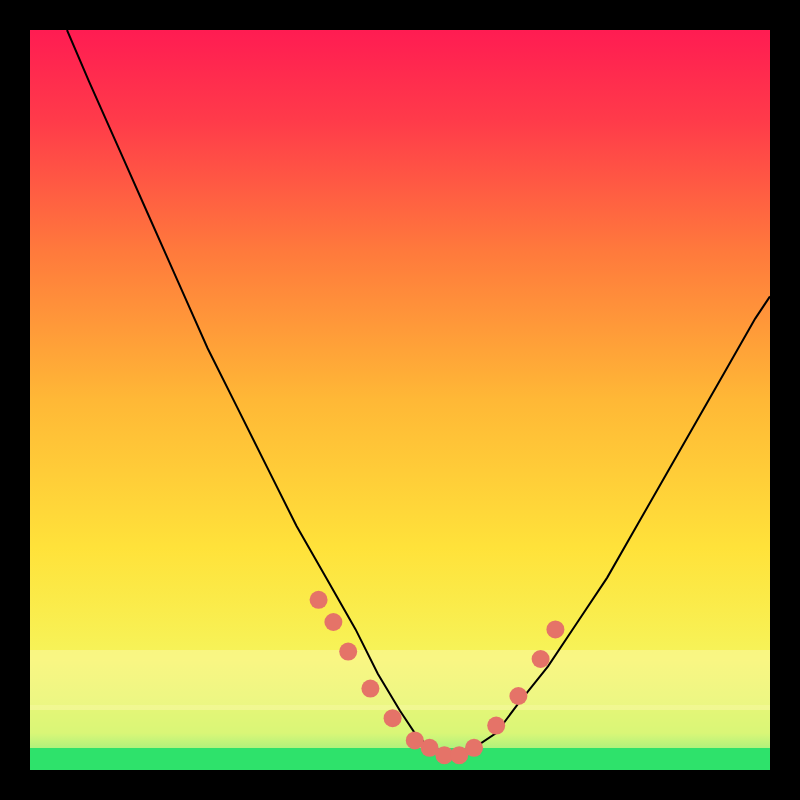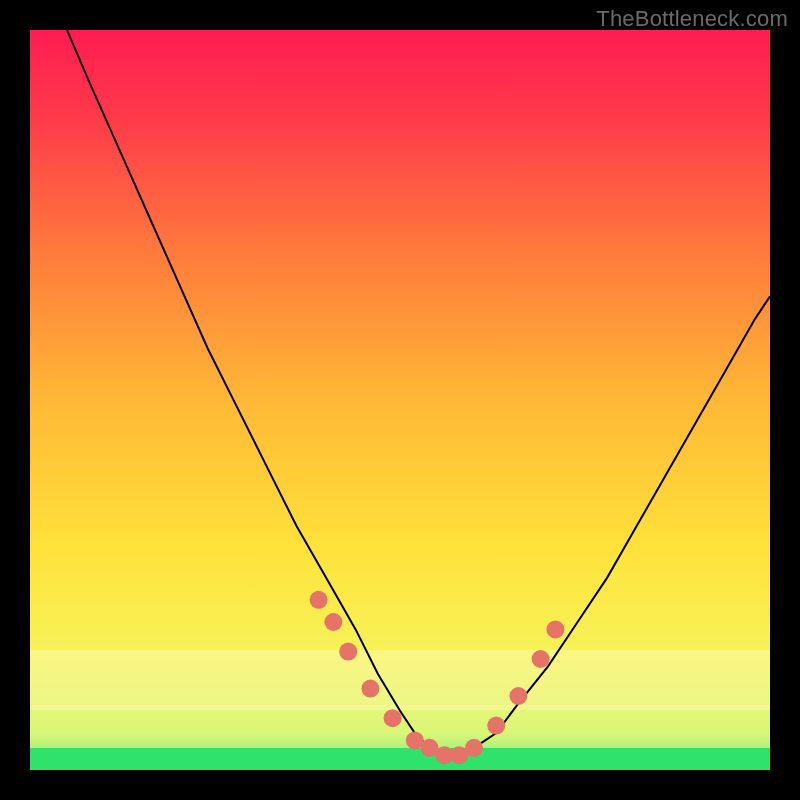--- a/index.html
+++ b/index.html
@@ -16,21 +16,20 @@
 .curve { fill: none; stroke: #000; stroke-width: 2; }
 .dot { fill: #e57368; }
 .greenband { fill: #2ee26b; }
 .yellowband1 { fill: #fbf7a6; opacity: 0.55; }
 .yellowband2 { fill: #fdf9b0; opacity: 0.35; }
 </style>
 </head>
 <body>
 <div class="frame">
 
-<div class="watermark">TheBottleneck.com</div>
 
 <div class="plot-wrap">
 <svg class="plot" viewBox="0 0 740 740">
   <defs>
     <linearGradient id="bg" x1="0" y1="0" x2="0" y2="1">
       <stop offset="0%" stop-color="#ff1c52"></stop>
       <stop offset="12%" stop-color="#ff3a4a"></stop>
       <stop offset="30%" stop-color="#ff7a3c"></stop>
       <stop offset="50%" stop-color="#ffb836"></stop>
       <stop offset="70%" stop-color="#ffe23a"></stop>

